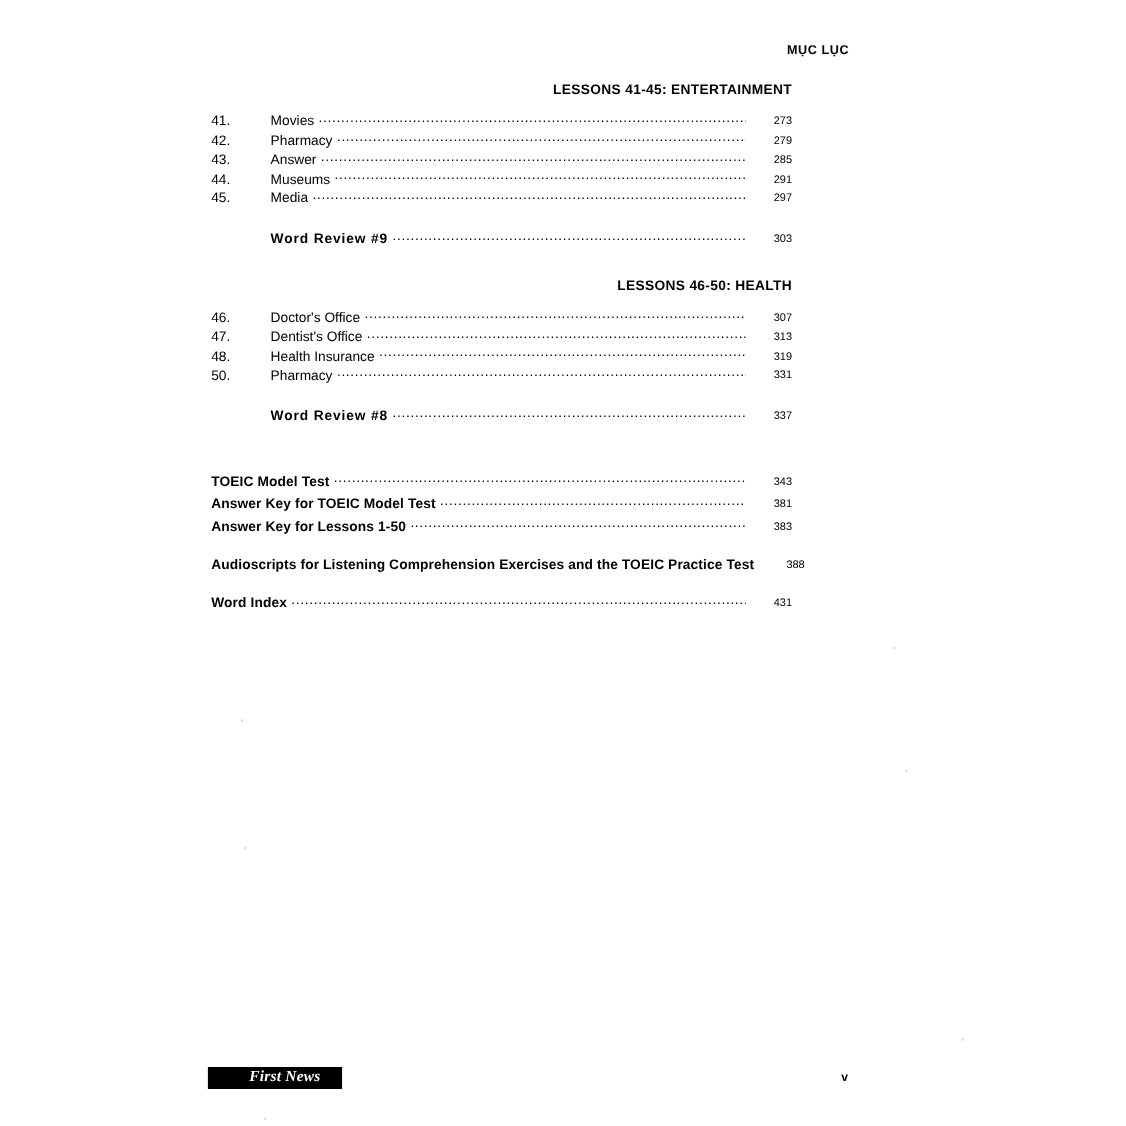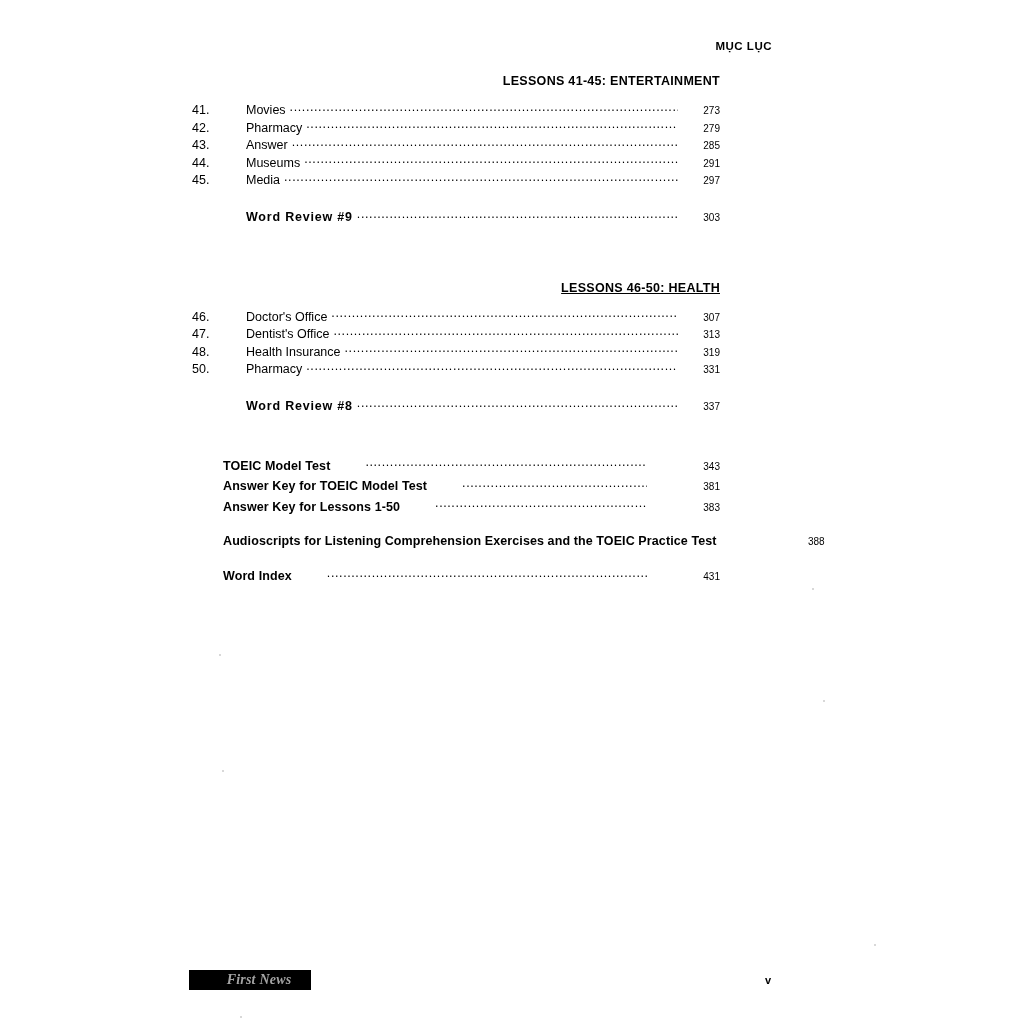--- a/index.html
+++ b/index.html
@@ -40,22 +40,21 @@
   }
 
   .section-title {
     text-align: right;
     font-size: 12.5px;
     font-weight: bold;
     letter-spacing: 0.3px;
     margin: 0 0 14px 0;
   }
   .section-title.second {
-    margin-top: 54px;
-    text-decoration: underline;
+    margin-top: 26px;
   }
 
   
   .toc-row {
     display: flex;
     align-items: center;
     font-size: 12.5px;
     line-height: 17.6px;
     white-space: nowrap;
   }
@@ -109,21 +108,20 @@
   .review-row .toc-page {
     width: 34px;
   }
 
   
   .backmatter {
     margin-top: 42px;
   }
   .backmatter .toc-row {
     margin-bottom: 3px;
-    gap: 31px;
   }
   .backmatter .toc-label {
     font-weight: bold;
     letter-spacing: 0.1px;
   }
   .backmatter .toc-num {
     width: 0;
     flex: 0 0 0;
   }
   .backmatter .toc-page {
@@ -134,21 +132,21 @@
   }
 
   
   .footer-logo {
     position: absolute;
     left: 189px;
     bottom: 34px;
     width: 122px;
     height: 20px;
     background: #000000;
-    color: #a3a3a3;
+    color: #ffffff;
     display: flex;
     align-items: center;
     justify-content: center;
   }
   .footer-logo .logo-text {
     font-family: "Liberation Serif", serif;
     font-style: italic;
     font-weight: bold;
     font-size: 14px;
     letter-spacing: 0.2px;

